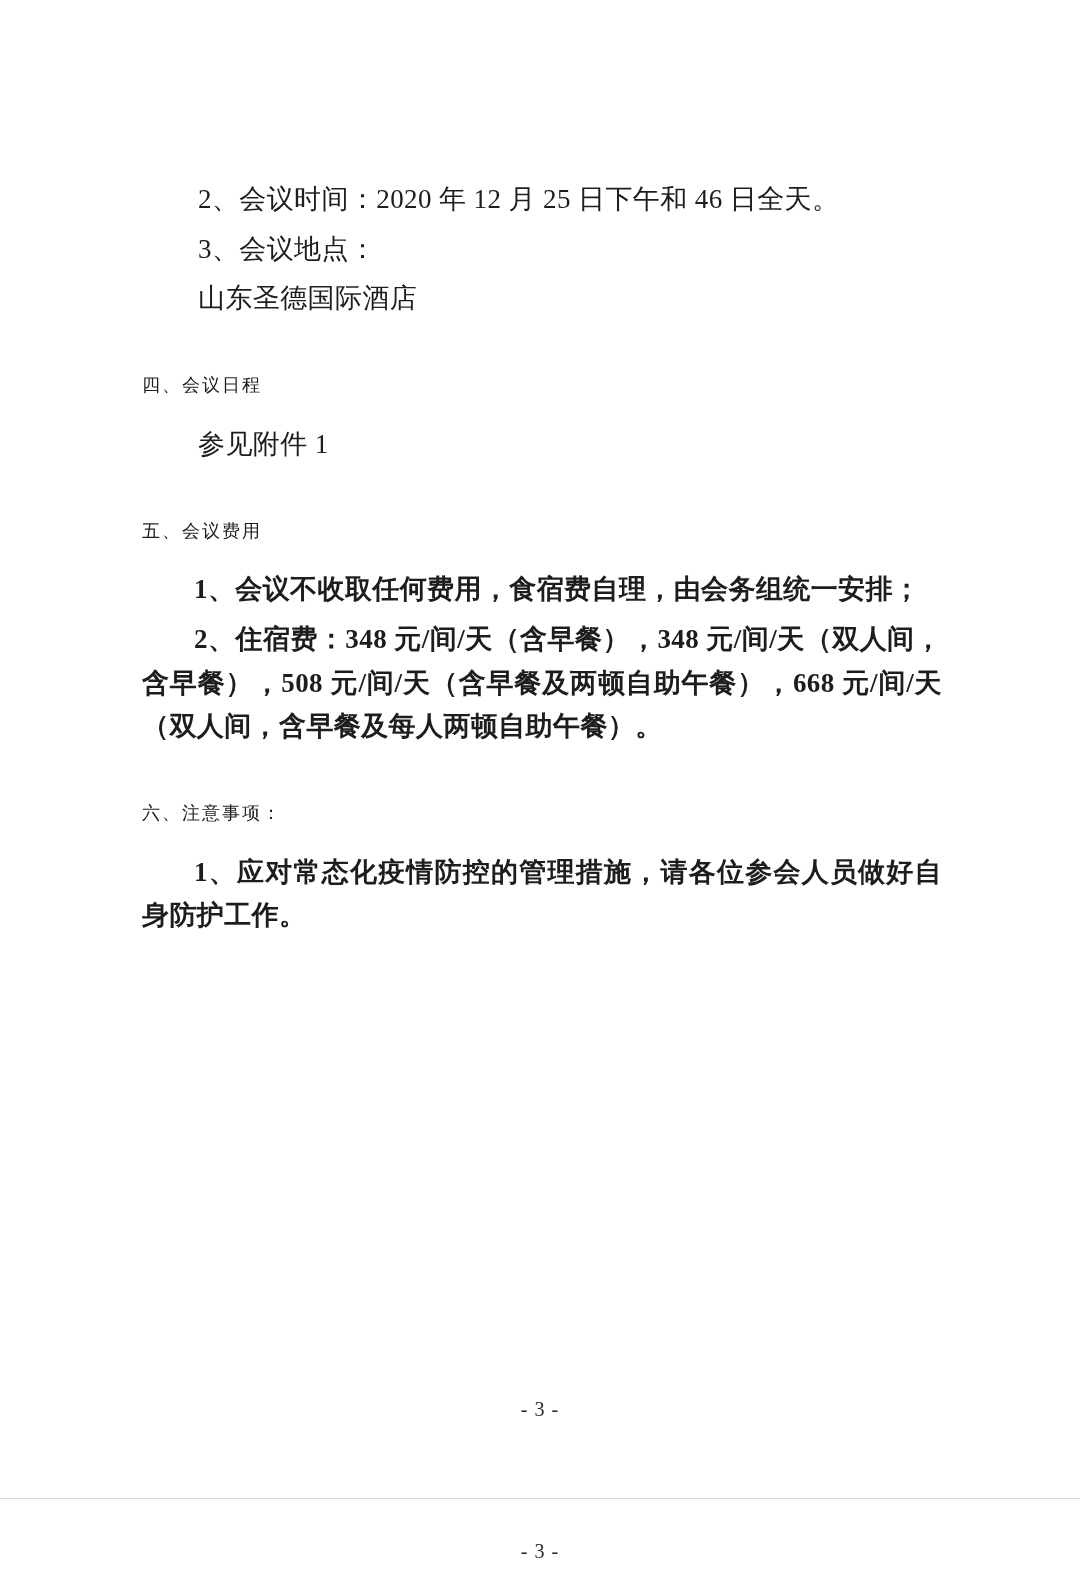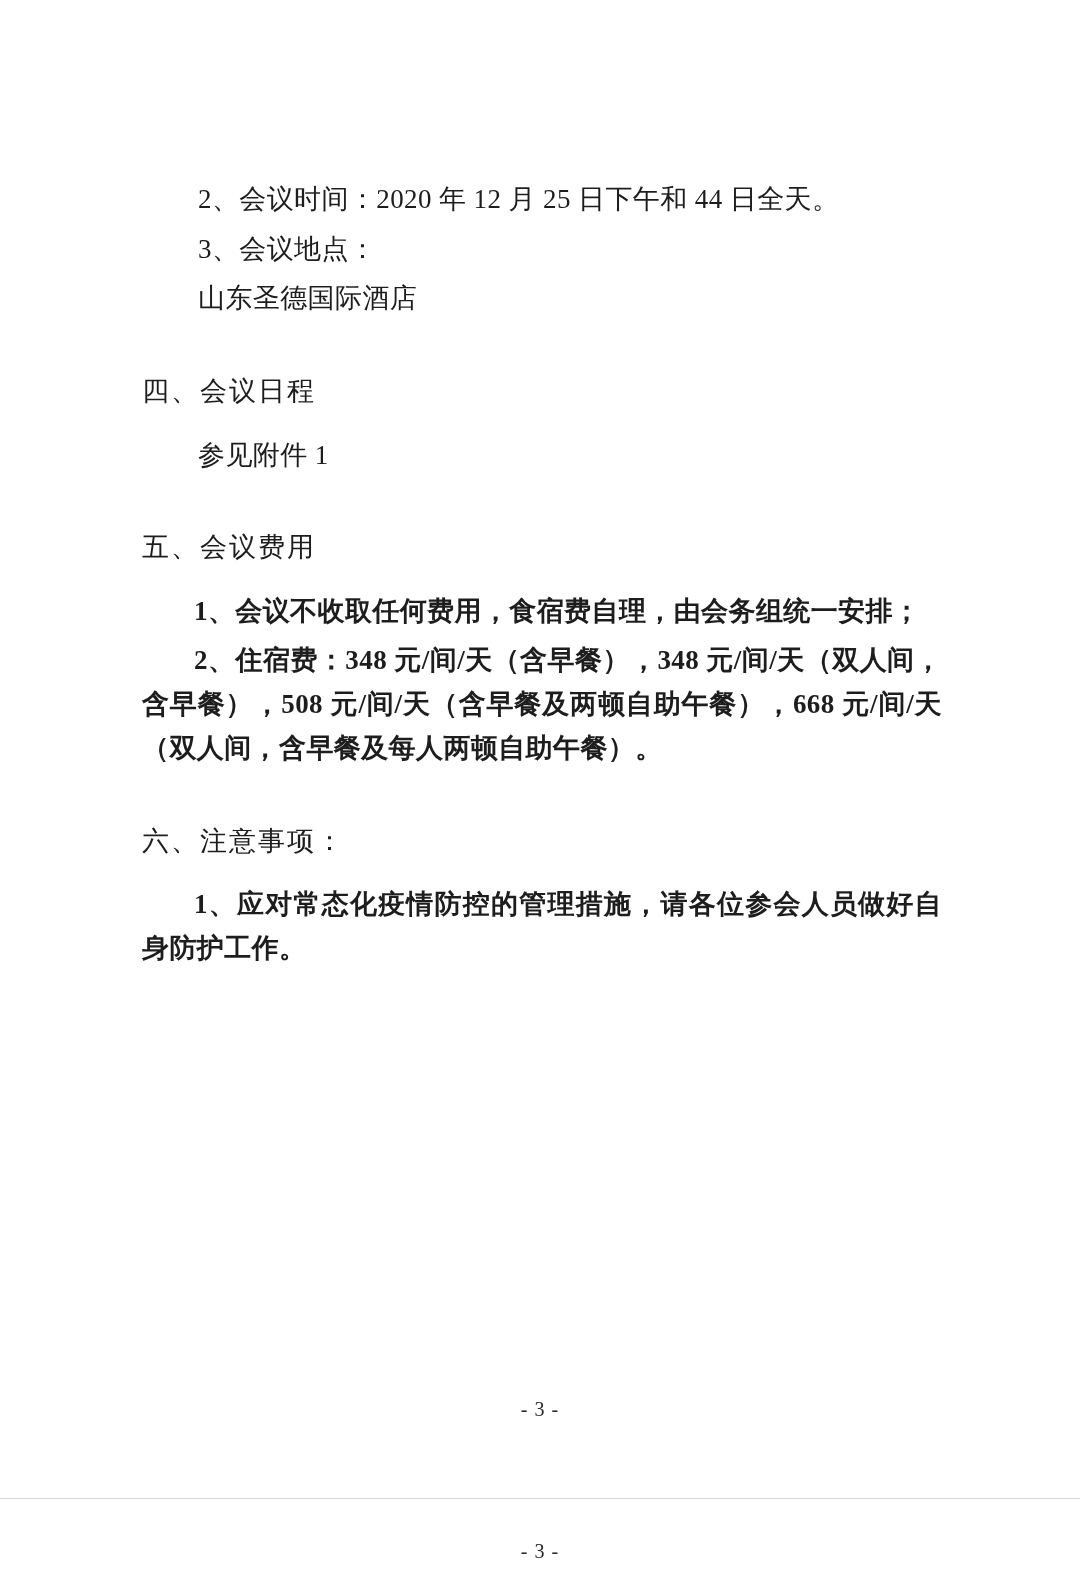--- a/index.html
+++ b/index.html
@@ -42,21 +42,21 @@
     color: #1d1d1d;
     text-align: justify;
     text-justify: inter-ideograph;
     margin-bottom: 6px;
   }
   .para.first-indent {
     text-indent: 52px;
     font-weight: bold;
   }
   .heading {
-    font-size: 27px;
+    font-size: 18px;
     line-height: 1.2;
     letter-spacing: 2px;
     color: #1d1d1d;
   }
   .footer-num {
     position: absolute;
     width: 100%;
     text-align: center;
     font-size: 20px;
     color: #2a2a2a;
@@ -73,21 +73,21 @@
     background: #d8d8d8;
   }
 </style>
 </head>
 <body>
 
 <div class="page">
 
   <div class="content">
 
-    <div class="para indent-1 sp-item">2、会议时间：2020 年 12 月 25 日下午和 44 日全天。</div>
+    <div class="para indent-1 sp-item">2、会议时间：2020 年 12 月 25 日下午和 46 日全天。</div>
 
     <div class="para indent-1 sp-item">3、会议地点：</div>
 
     <div class="para indent-1 sp-item">山东圣德国际酒店</div>
 
 
     <div class="gap-lg"></div>
 
     <div class="heading indent-0 sp-head">四、会议日程</div>
 

